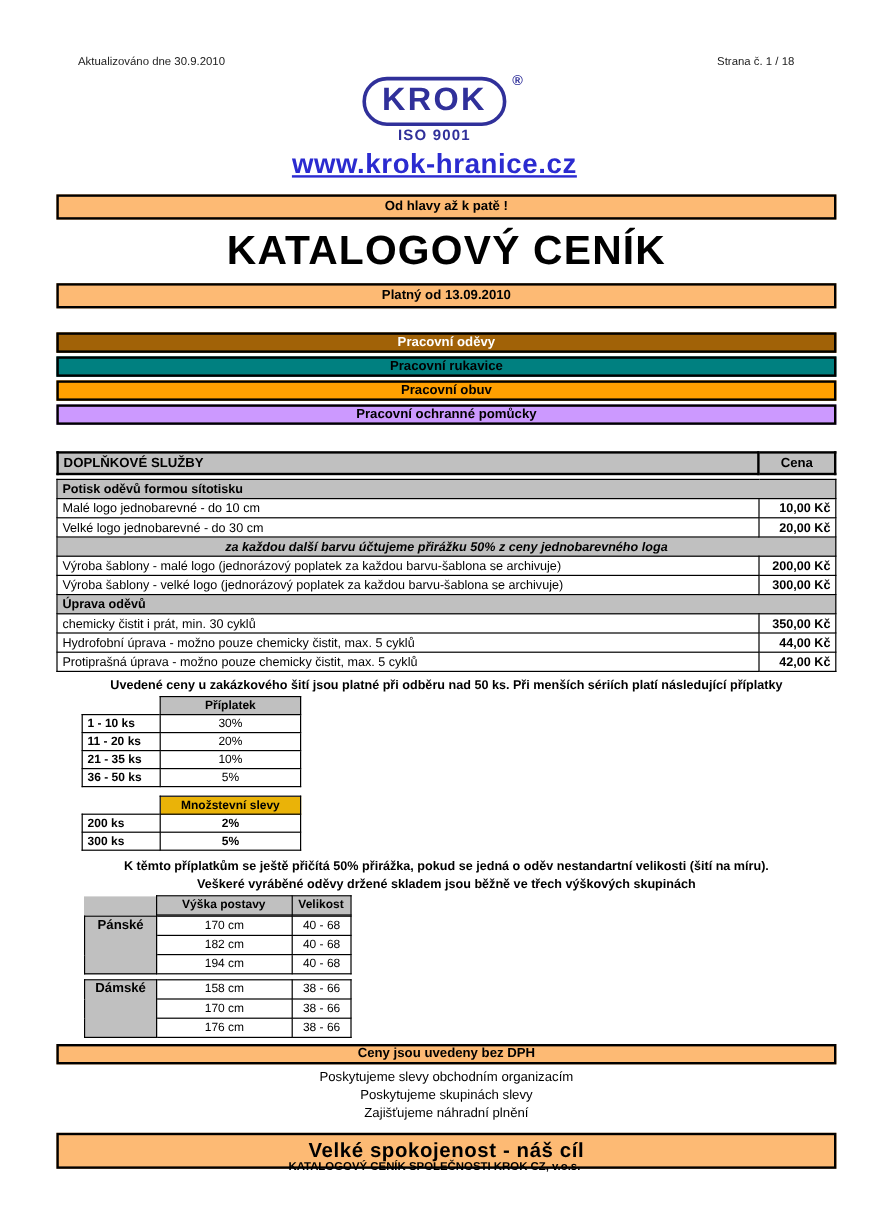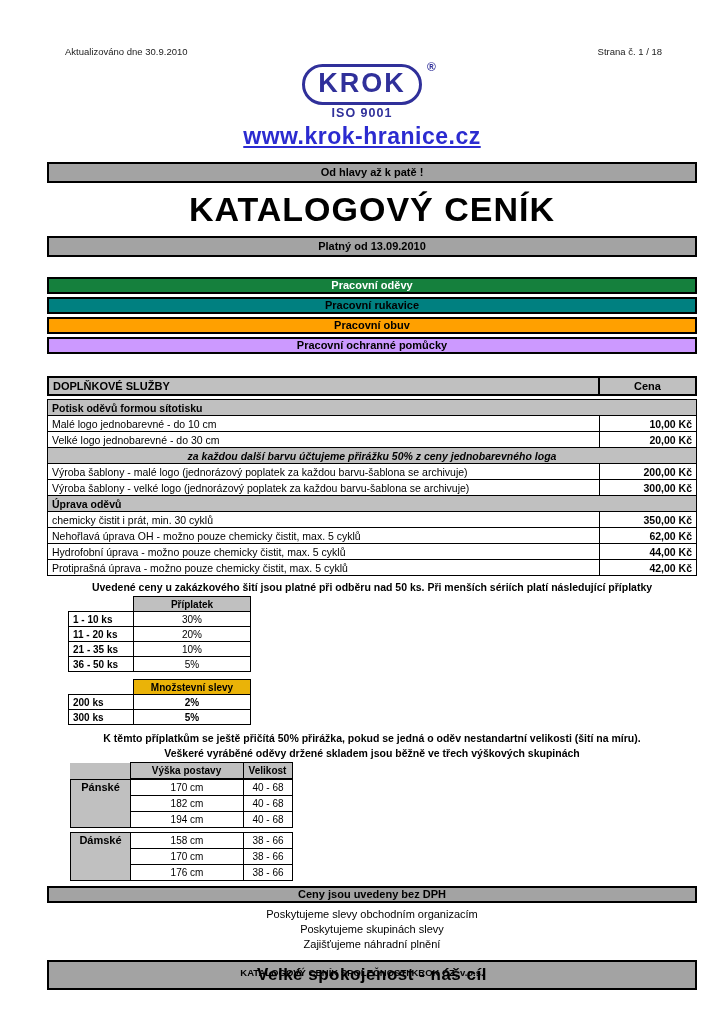--- a/index.html
+++ b/index.html
@@ -40,21 +40,21 @@
   .website {
     display:inline-block; margin-top:3px;
     color:#2b2bd0; font-size:23px; font-weight:bold;
     text-decoration:underline; letter-spacing:0.5px;
     cursor:pointer;
   }
 
   .content { margin-left:47px; width:650px; }
 
   .graybar {
-    background:#a3a3a3;
+    background:#fdba74;
     border:2px solid #000;
     text-align:center;
     font-weight:bold;
     font-size:11px;
     height:21px; line-height:17px;
   }
   .bar-top    { margin-top:12px; }
   .bar-valid  { margin-top:7px; }
 
   .page-title {
@@ -82,21 +82,21 @@
   .svc-head td.price-col { text-align:center; }
   .svc-body { margin-top:3px; width:650px; }
   .svc-body td {
     border:1.5px solid #000;
     font-size:10.5px; height:16px; padding:0 4px;
     background:#fff;
   }
   .svc-body td.section { background:#c0c0c0; font-weight:bold; }
   .svc-body td.note-row { background:#c0c0c0; font-style:italic; font-weight:bold; text-align:center; }
   .svc-body td.price { text-align:right; font-weight:bold; white-space:nowrap; }
-  .price-col { width:97px; }
+  .price-col { width:64px; }
 
   .center-note { text-align:center; font-size:10.5px; font-weight:bold; margin-top:5px; }
 
   
   .mini { margin-left:21px; margin-top:3px; }
   .mini td { border:1.5px solid #000; font-size:10px; height:15px; padding:0 4px; }
   .mini .ghost { border:none; background:transparent; }
   .mini .mini-head { background:#c0c0c0; font-weight:bold; text-align:center; }
   .mini .mini-head-left { background:#eab308; font-weight:bold; text-align:left; }
   .mini .ks { width:65px; font-weight:bold; }
@@ -151,21 +151,21 @@
 
   <div class="content">
 
     <div class="graybar bar-top">Od hlavy až k patě !</div>
 
     <div class="page-title">KATALOGOVÝ CENÍK</div>
 
     <div class="graybar bar-valid">Platný od 13.09.2010</div>
 
     <div class="cat-block">
-      <div class="cat-bar" style="background: #15803d; color: rgb(255, 255, 255);">Pracovní oděvy</div>
+      <div class="cat-bar" style="background: #a16207; color: rgb(255, 255, 255);">Pracovní oděvy</div>
       <div class="cat-bar" style="background: rgb(0, 128, 128); color: rgb(0, 0, 0);">Pracovní rukavice</div>
       <div class="cat-bar" style="background: rgb(255, 160, 0); color: rgb(0, 0, 0);">Pracovní obuv</div>
       <div class="cat-bar" style="background: rgb(204, 153, 255); color: rgb(0, 0, 0);">Pracovní ochranné pomůcky</div>
     </div>
 
     <table class="svc-head">
       <tbody>
           <tr>
         <td>DOPLŇKOVÉ SLUŽBY</td>
         <td class="price-col">Cena</td>
@@ -196,24 +196,20 @@
       <tr>
         <td>Výroba šablony - velké logo (jednorázový poplatek za každou barvu-šablona se archivuje)</td>
         <td class="price price-col">300,00 Kč</td>
       </tr>
       <tr>
         <td class="section" colspan="2">Úprava oděvů</td>
       </tr>
       <tr>
         <td>chemicky čistit i prát, min. 30 cyklů</td>
         <td class="price price-col">350,00 Kč</td>
-      </tr>
-      <tr>
-        <td>Nehořlavá úprava OH - možno pouze chemicky čistit, max. 5 cyklů</td>
-        <td class="price price-col">62,00 Kč</td>
       </tr>
       <tr>
         <td>Hydrofobní úprava - možno pouze chemicky čistit, max. 5 cyklů</td>
         <td class="price price-col">44,00 Kč</td>
       </tr>
       <tr>
         <td>Protiprašná úprava - možno pouze chemicky čistit, max. 5 cyklů</td>
         <td class="price price-col">42,00 Kč</td>
       </tr>
     </tbody>

